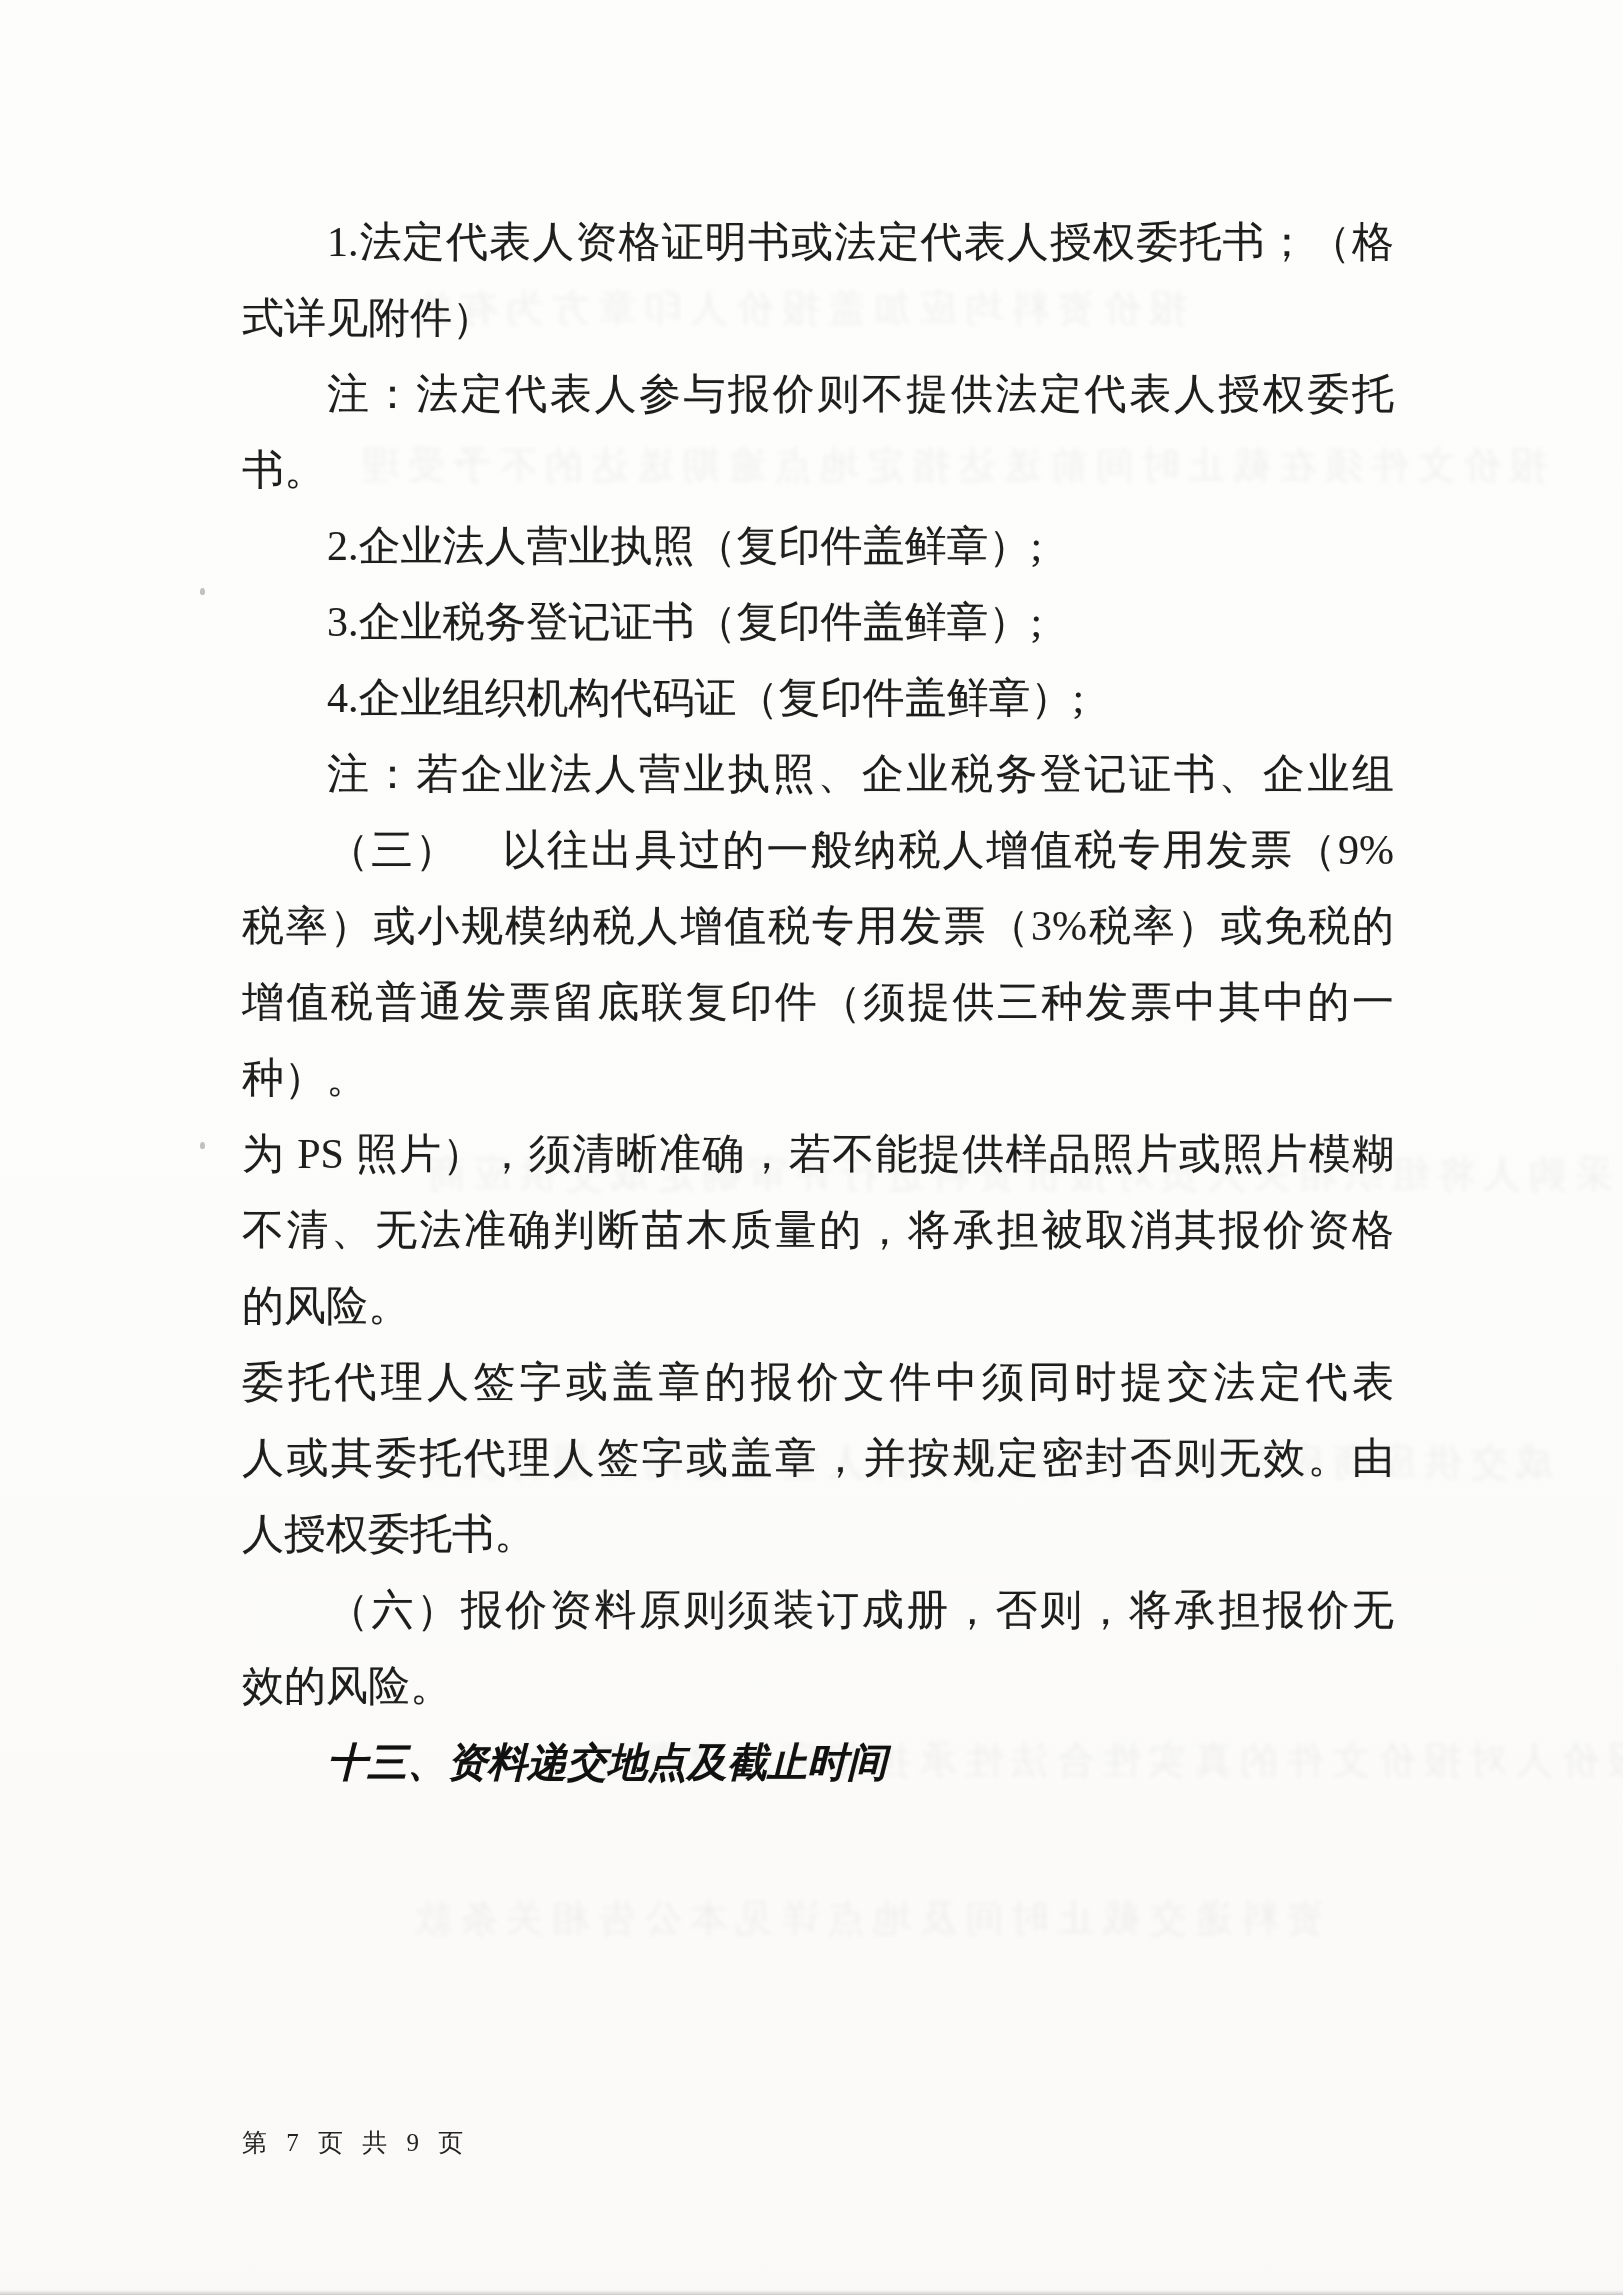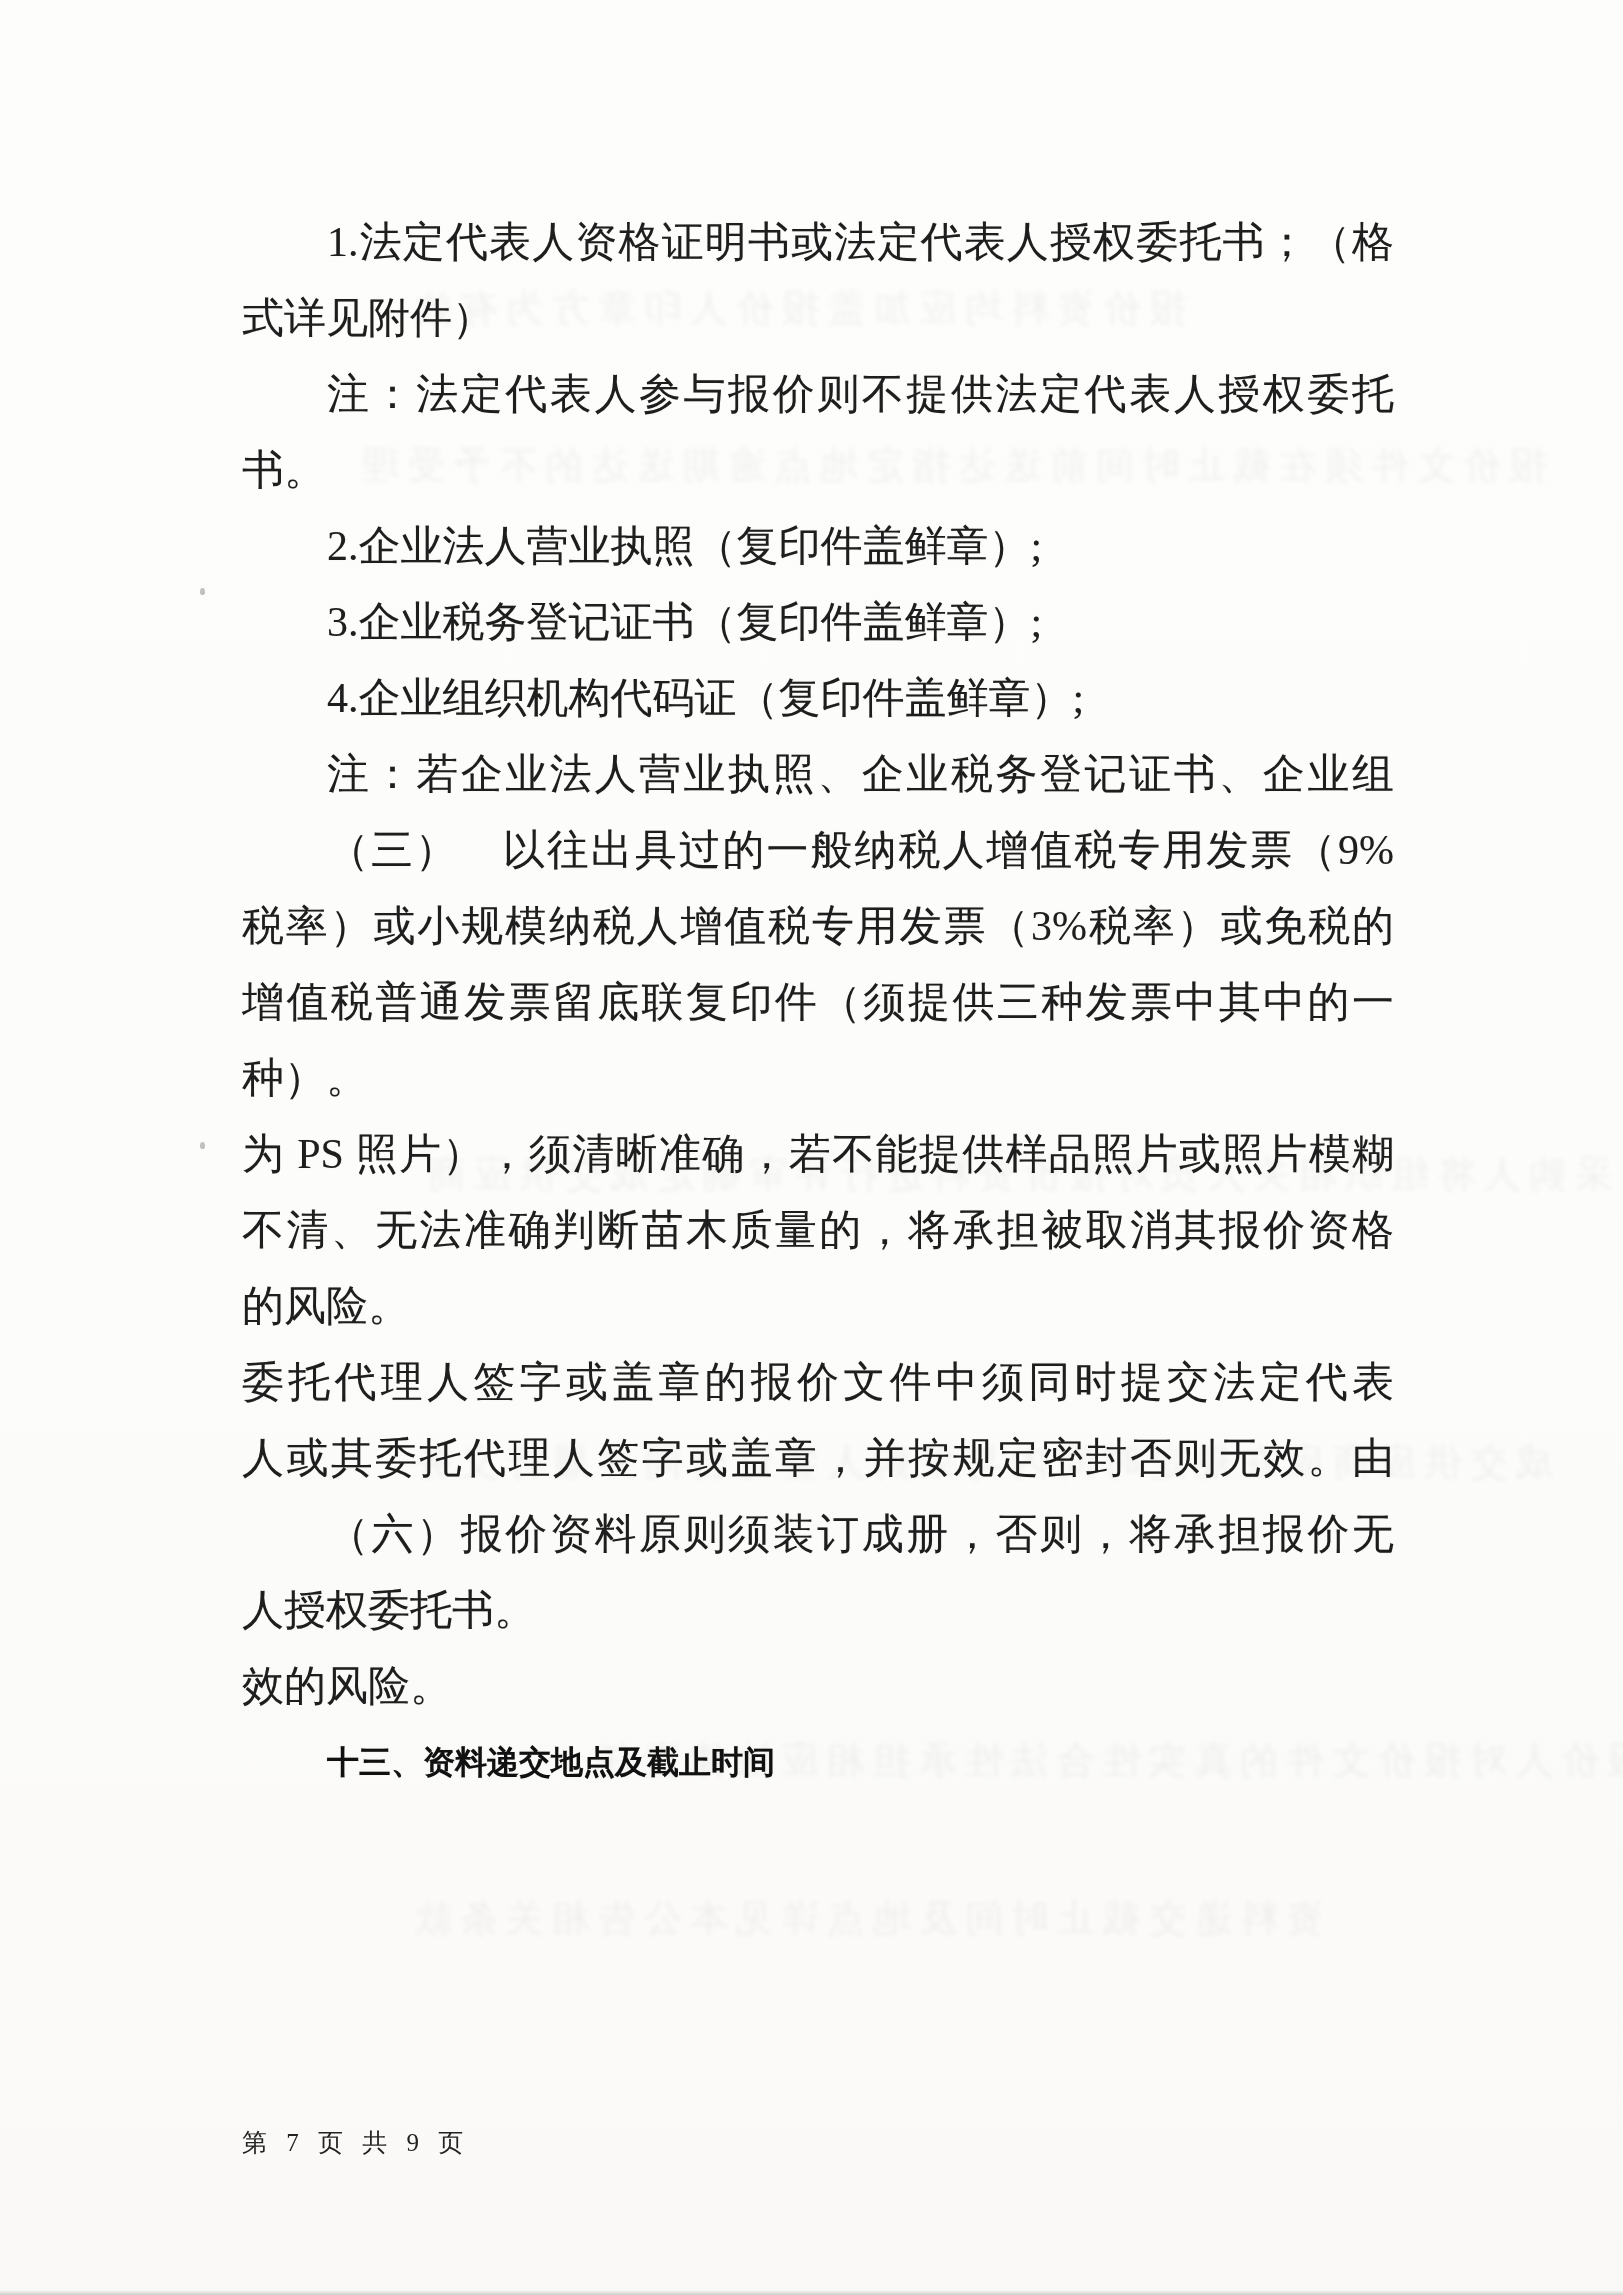--- a/index.html
+++ b/index.html
@@ -26,23 +26,24 @@
   .just{
     white-space:normal;
     text-align:justify;
     text-align-last:justify;
   }
   .ind{padding-left:85px;font-family:Liberation Serif, serif;}
   .b{font-weight:bold;}
   .heading{
     font-family:"Liberation Sans","DejaVu Sans",sans-serif;
     font-weight:700;
-    font-size:32px;
+    font-size:40px;
     color:#111;
     text-shadow:0 0 0.7px rgba(0,0,0,.4);
+    font-style:italic;
   }
   .footer{
     position:absolute;
     left:242px;top:2126px;width:1152px;
     font-size:25px;
     letter-spacing:6.5px;
     color:#222;
   }
   .ghost{
     position:absolute;
@@ -94,22 +95,22 @@
     <div class="ln ind just">注：若企业法人营业执照、企业税务登记证书、企业组</div>
     <div class="ln ind just">（三）　以往出具过的一般纳税人增值税专用发票（9%</div>
     <div class="ln just">税率）或小规模纳税人增值税专用发票（3%税率）或免税的</div>
     <div class="ln just">增值税普通发票留底联复印件（须提供三种发票中其中的一</div>
     <div class="ln">种）。</div>
     <div class="ln just">为 PS 照片），须清晰准确，若不能提供样品照片或照片模糊</div>
     <div class="ln just">不清、无法准确判断苗木质量的，将承担被取消其报价资格</div>
     <div class="ln">的风险。</div>
     <div class="ln just">委托代理人签字或盖章的报价文件中须同时提交法定代表</div>
     <div class="ln just">人或其委托代理人签字或盖章，并按规定密封否则无效。由</div>
+    <div class="ln">人授权委托书。</div>
     <div class="ln ind just">（六）报价资料原则须装订成册，否则，将承担报价无</div>
-    <div class="ln">人授权委托书。</div>
     <div class="ln">效的风险。</div>
     <div class="ln ind heading">十三、资料递交地点及截止时间</div>
   </div>
 
   <div class="footer">
     <span>第 7 页 共 9 页</span>
   </div>
 
   <div class="scan-edge"></div>
 </div>

